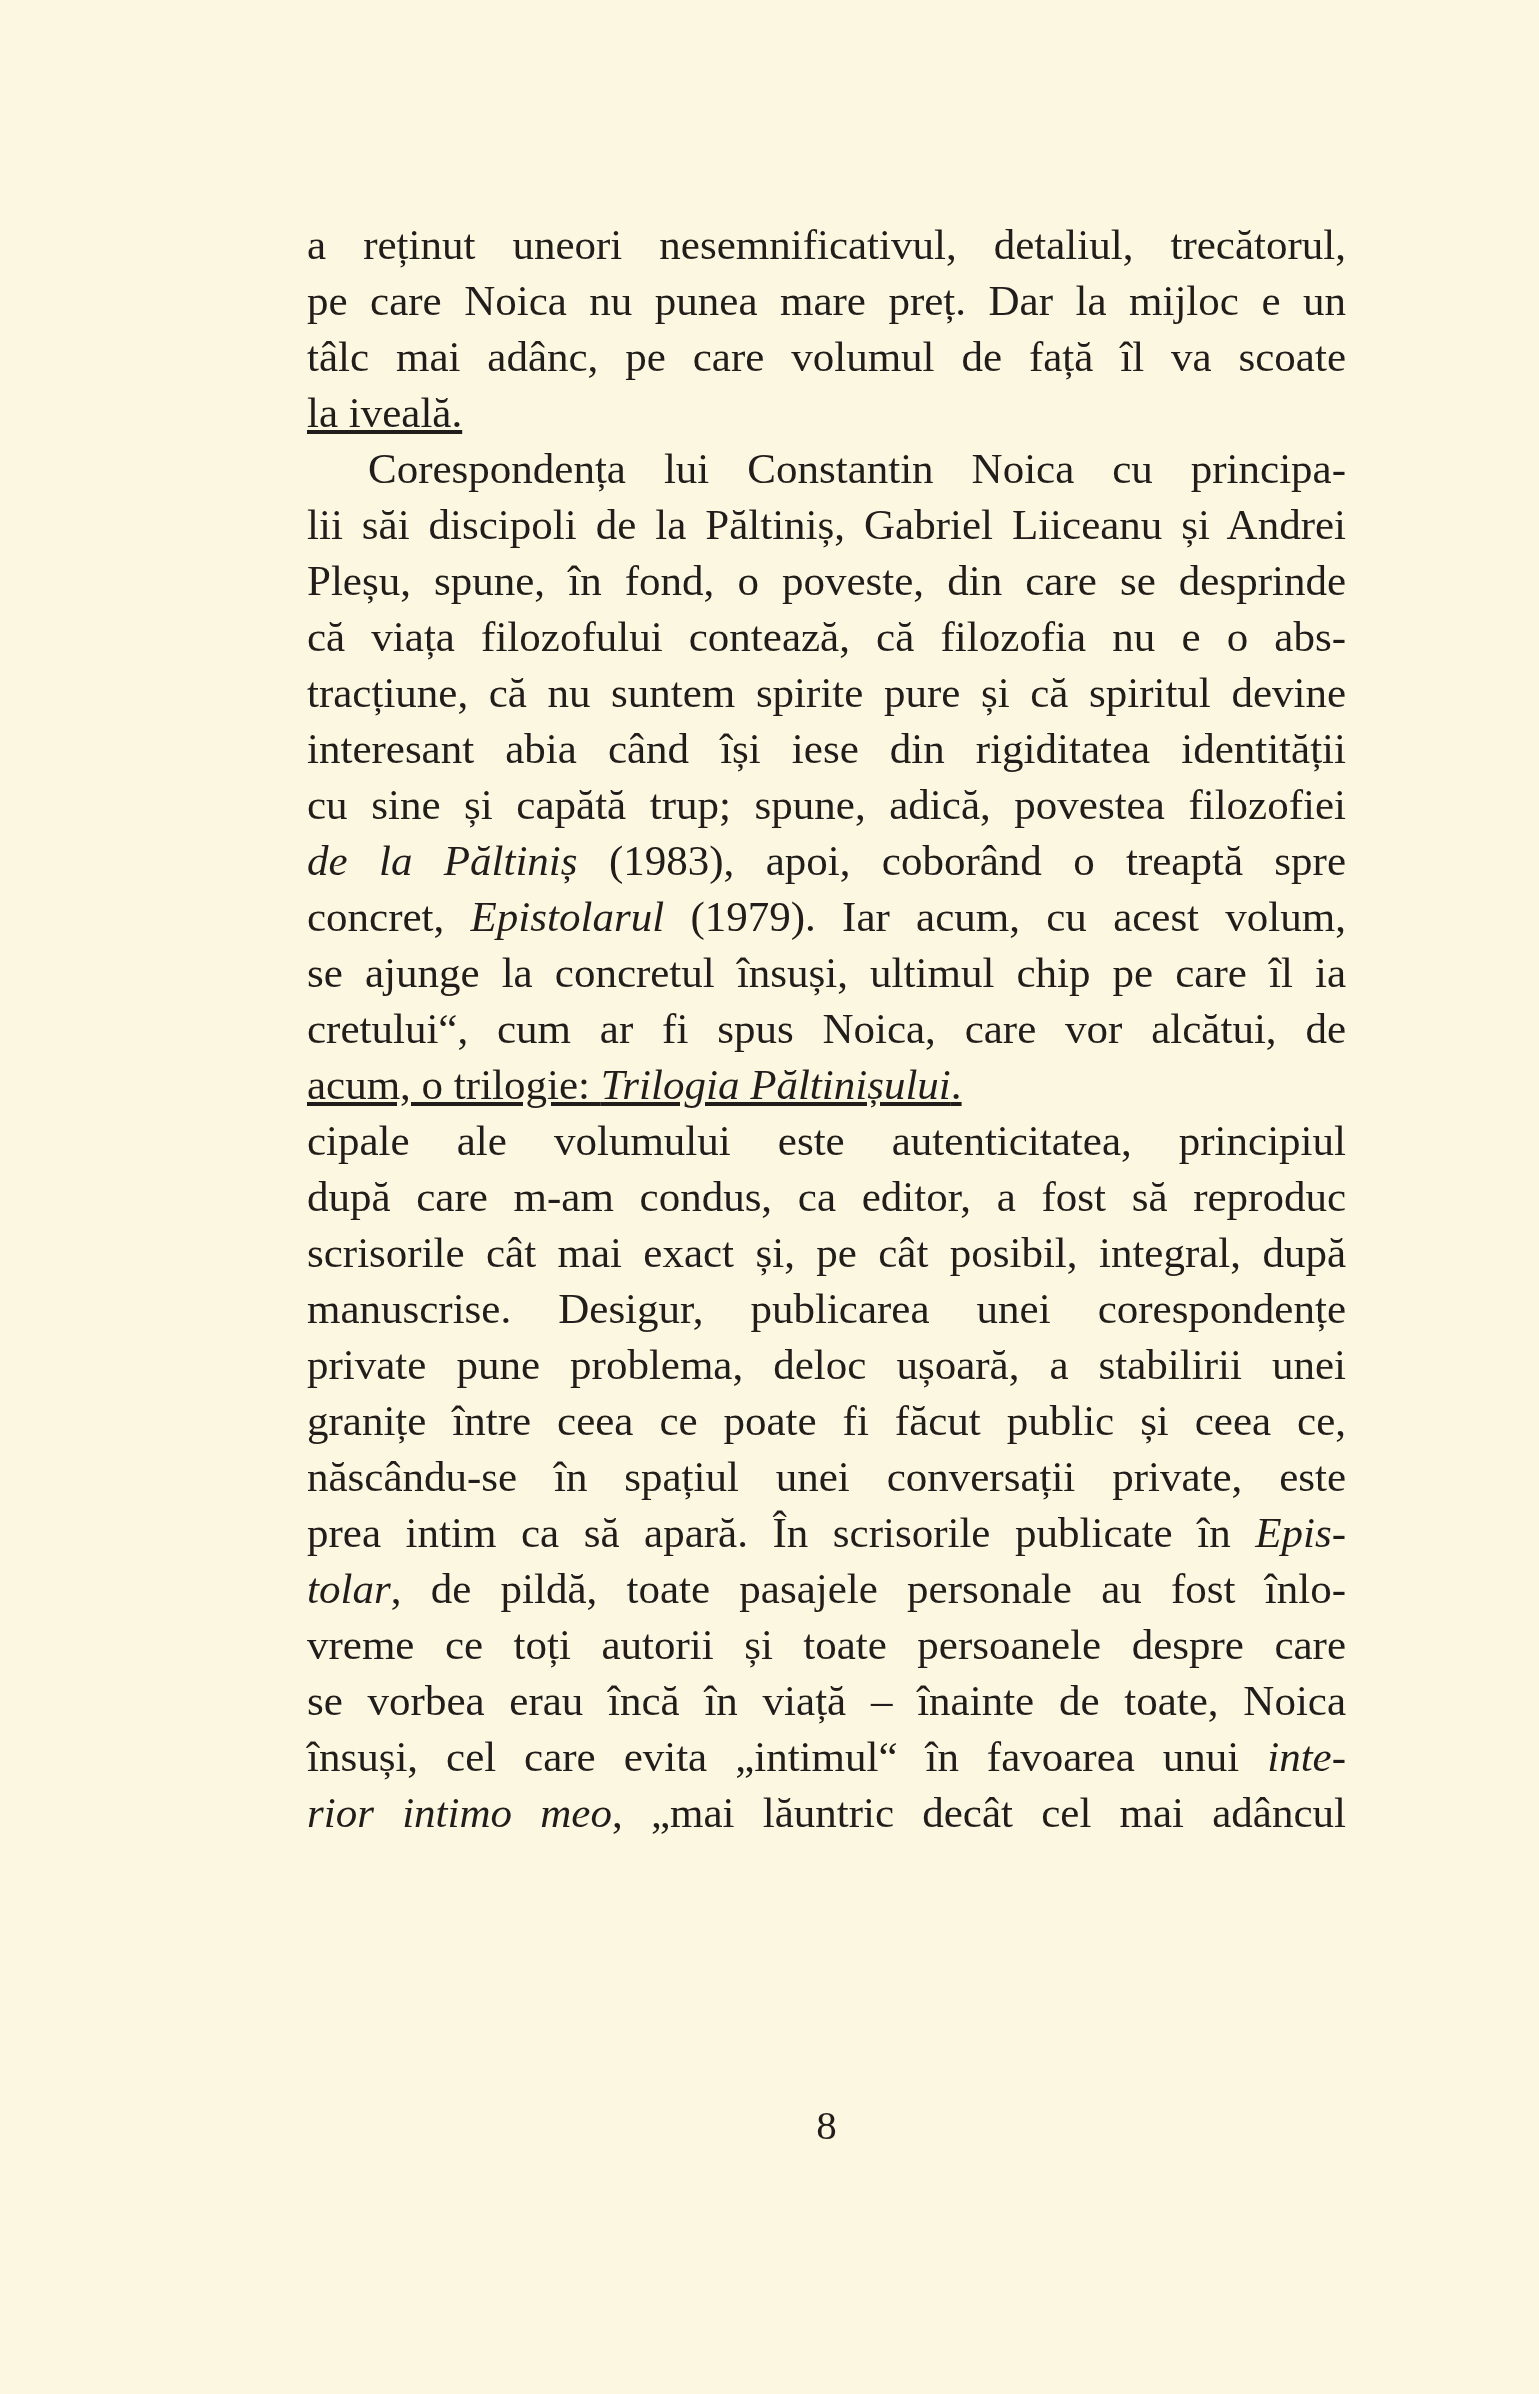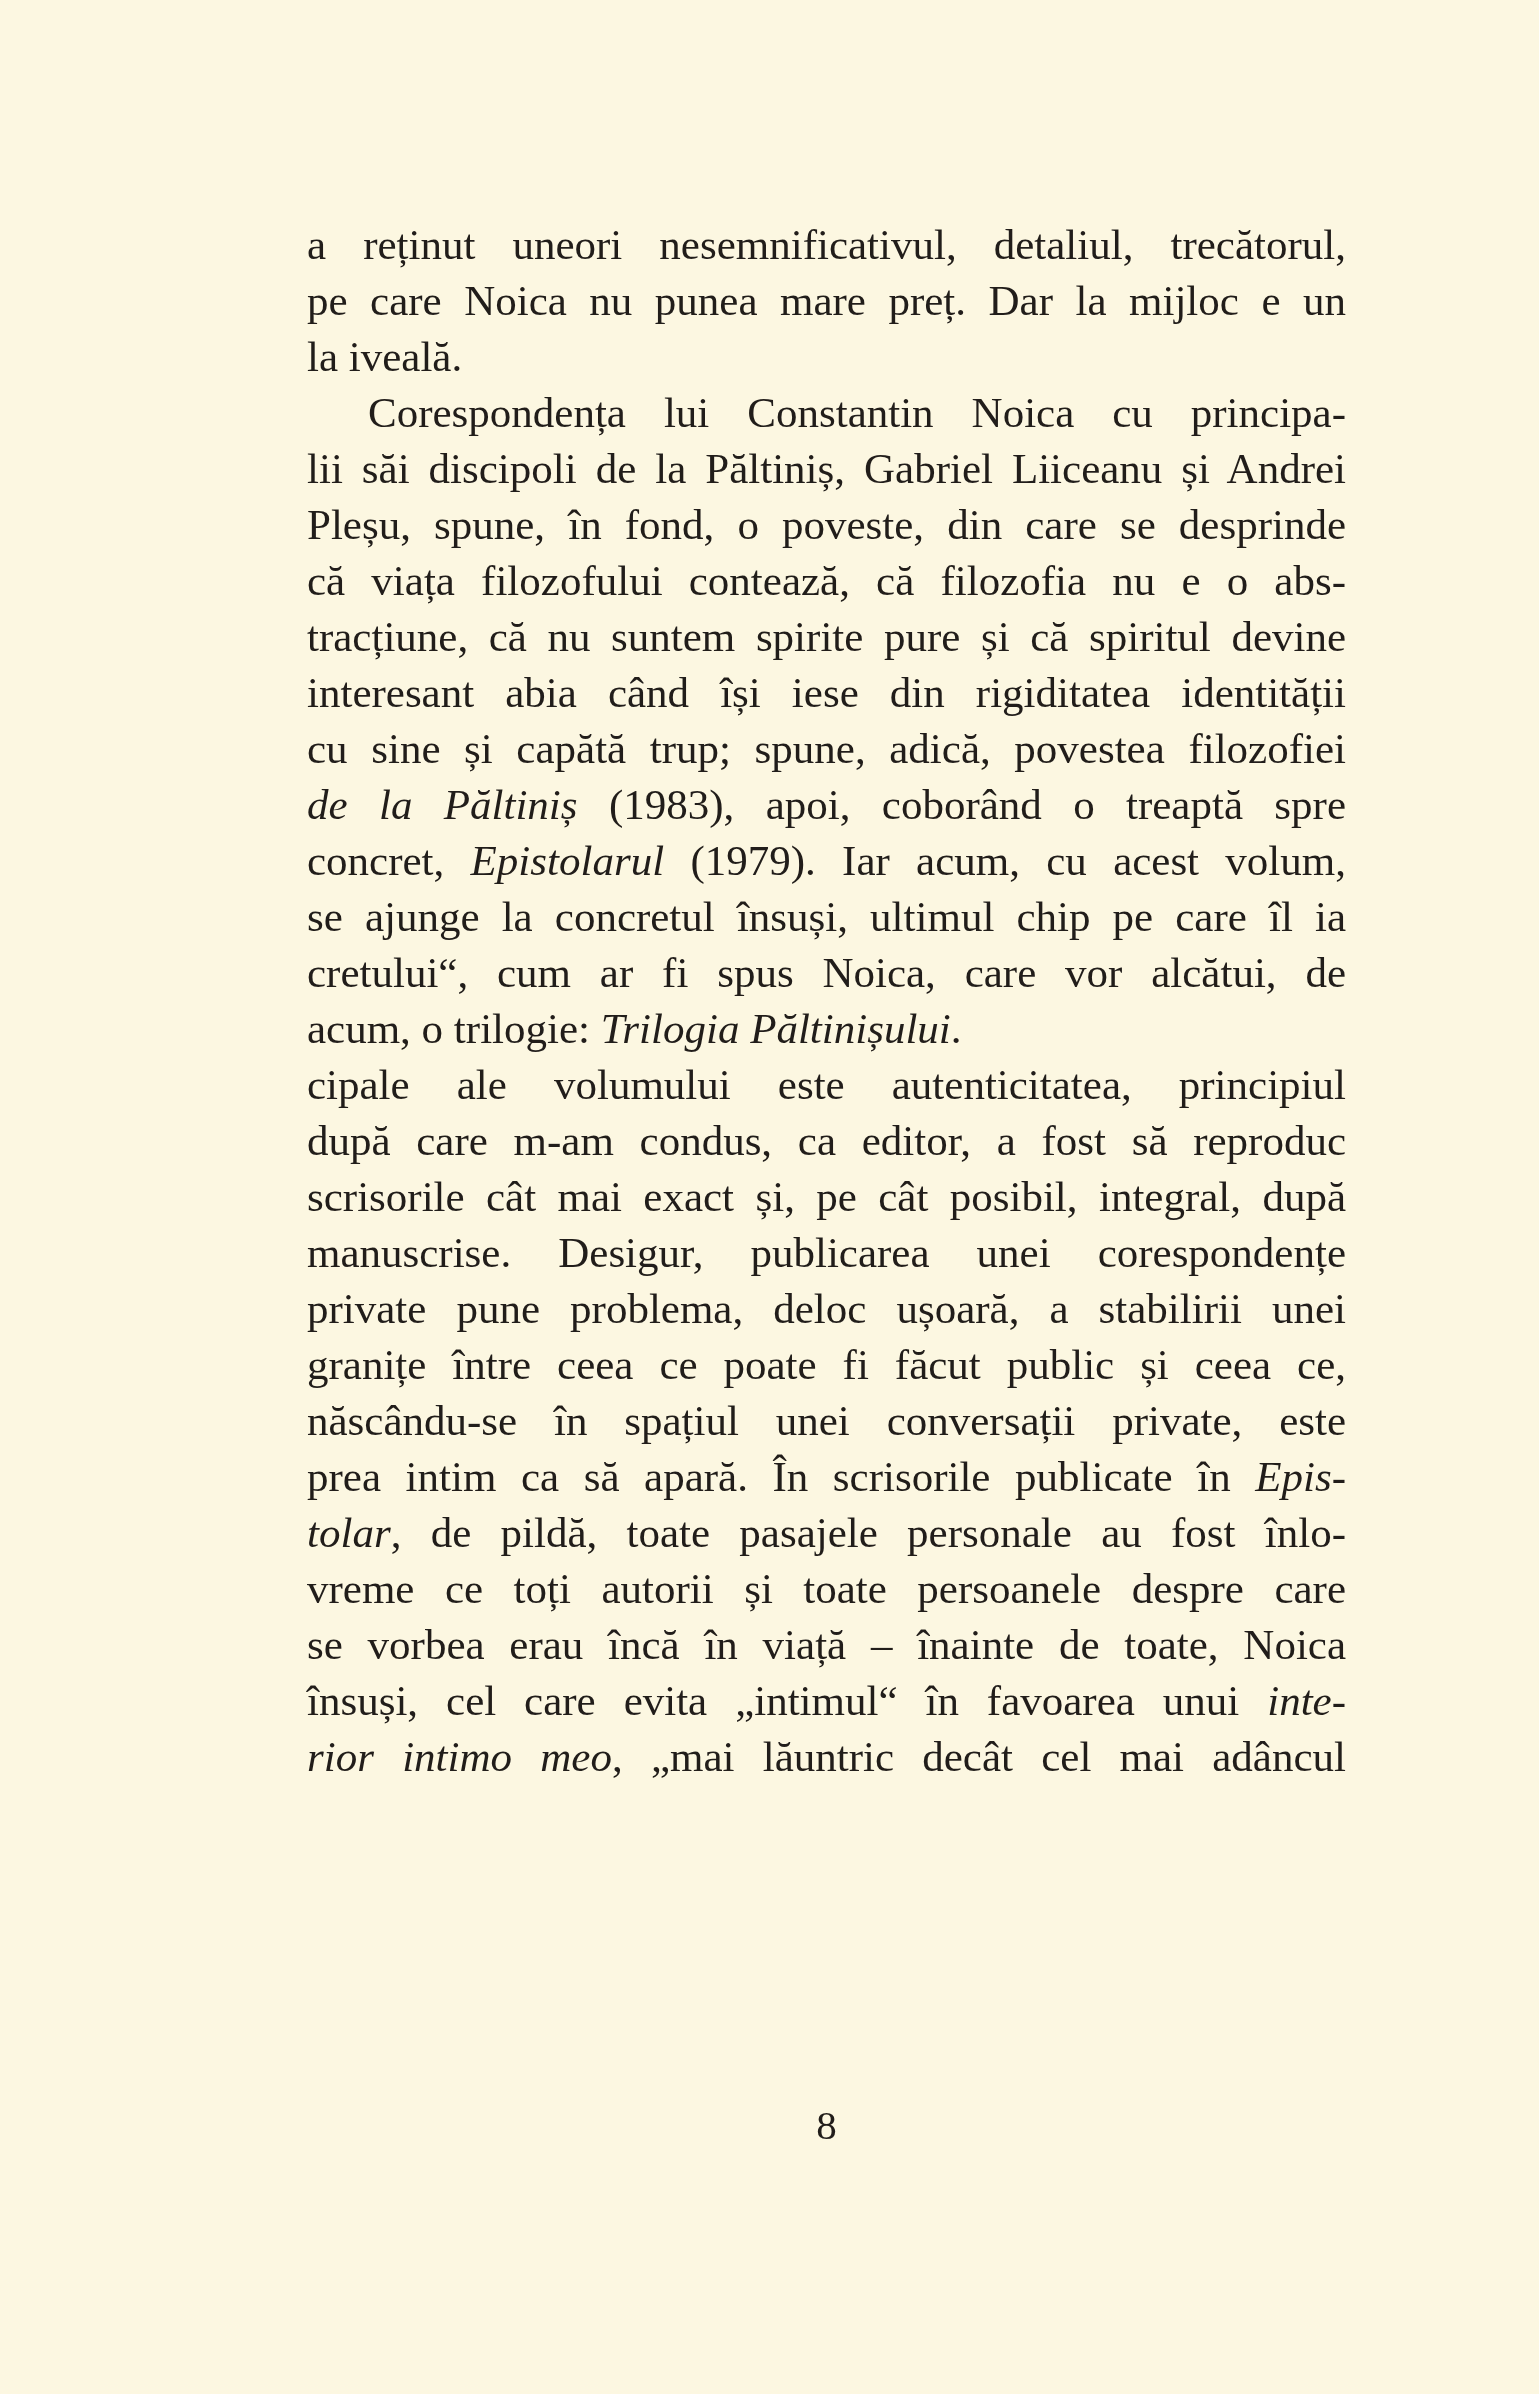--- a/index.html
+++ b/index.html
@@ -30,20 +30,21 @@
   }
   .line{
     text-align:justify;
     text-align-last:justify;
     -moz-text-align-last:justify;
     white-space:normal;
   }
   .line.end{
     text-align:right;
     text-align-last:left;
+    text-decoration:underline;
     -moz-text-align-last:left;
   }
   .line.indent{
     text-indent:61px;
   }
   .it{
     font-style:italic;
   }
   .page-number{
     position:absolute;
@@ -57,20 +58,21 @@
   }
 </style>
 </head>
 <body>
 
 <div class="book-page">
   <div class="text-block">
     <div>
         <div class="line"><span>a reținut uneori nesemnificativul, detaliul, trecătorul,</span></div>
         <div class="line"><span>pe care Noica nu punea mare preț. Dar la mijloc e un</span></div>
+        <div class="line"><span>tâlc mai adânc, pe care volumul de față îl va scoate</span></div>
         <div class="line end"><span>la iveală.</span></div>
         <div class="line indent"><span>Corespondența lui Constantin Noica cu principa-</span></div>
         <div class="line"><span>lii săi discipoli de la Păltiniș, Gabriel Liiceanu și Andrei</span></div>
         <div class="line"><span>Pleșu, spune, în fond, o poveste, din care se desprinde</span></div>
         <div class="line"><span>că viața filozofului contează, că filozofia nu e o abs-</span></div>
         <div class="line"><span>tracțiune, că nu suntem spirite pure și că spiritul devine</span></div>
         <div class="line"><span>interesant abia când își iese din rigiditatea identității</span></div>
         <div class="line"><span>cu sine și capătă trup; spune, adică, povestea filozofiei</span></div>
         <div class="line"><span class="it">de la Păltiniș</span><span> (1983), apoi, coborând o treaptă spre</span></div>
         <div class="line"><span>concret, </span><span class="it">Epistolarul</span><span> (1979). Iar acum, cu acest volum,</span></div>

